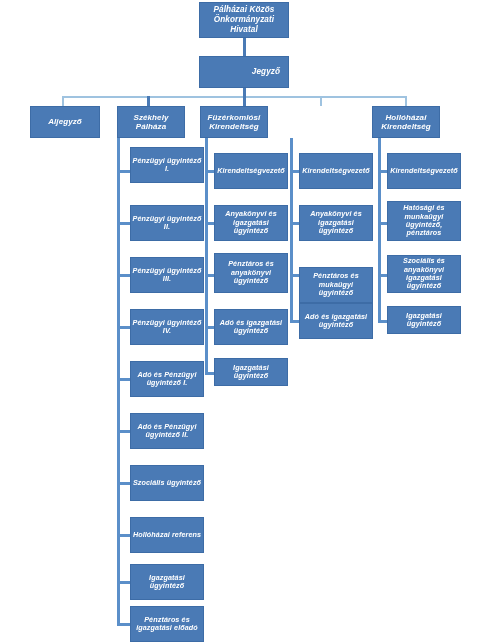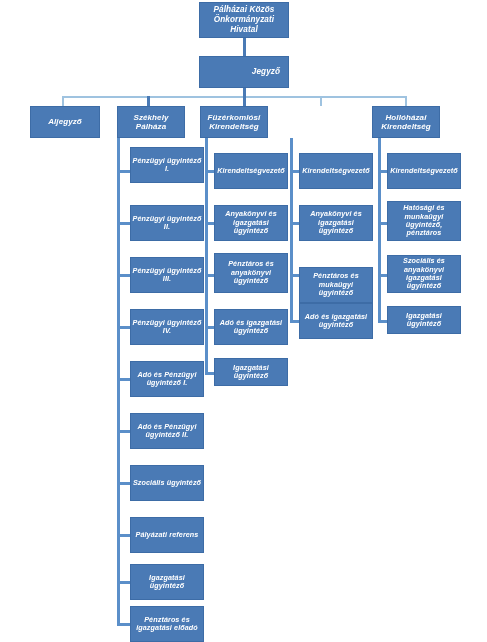--- a/index.html
+++ b/index.html
@@ -138,21 +138,21 @@
     <span>Adó és Pénzügyi ügyintéző II.</span>
   </div>
 
   <div class="stub" style="left:117px; top:482px; width:14px; height:3px;"></div>
   <div class="node leaf" style="left:130px; top:465px; width:74px; height:36px;">
     <span>Szociális ügyintéző</span>
   </div>
 
   <div class="stub" style="left:117px; top:534px; width:14px; height:3px;"></div>
   <div class="node leaf" style="left:130px; top:517px; width:74px; height:36px;">
-    <span>Pályázati referens</span>
+    <span>Hollóházai referens</span>
   </div>
 
   <div class="stub" style="left:117px; top:581px; width:14px; height:3px;"></div>
   <div class="node leaf leaf-wide" style="left:130px; top:564px; width:74px; height:36px;">
     <span>Igazgatási ügyintéző</span>
   </div>
 
   <div class="stub" style="left:117px; top:623px; width:14px; height:3px;"></div>
   <div class="node leaf" style="left:130px; top:606px; width:74px; height:36px;">
     <span>Pénztáros és igazgatási előadó</span>

